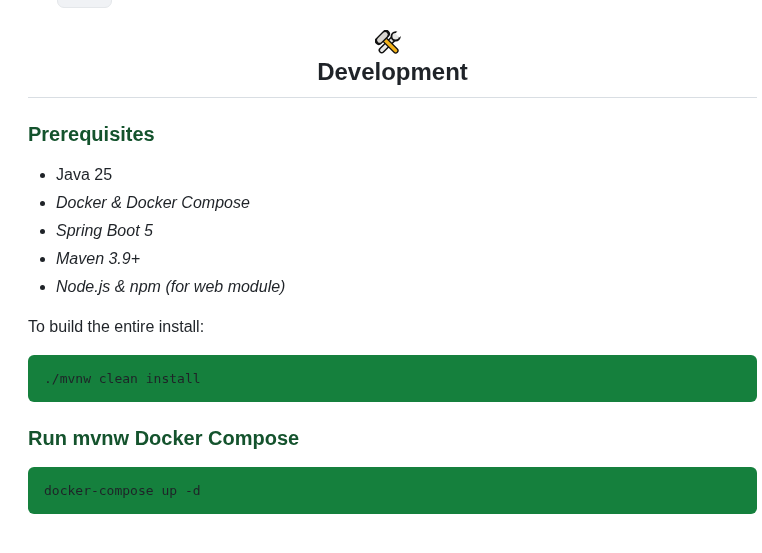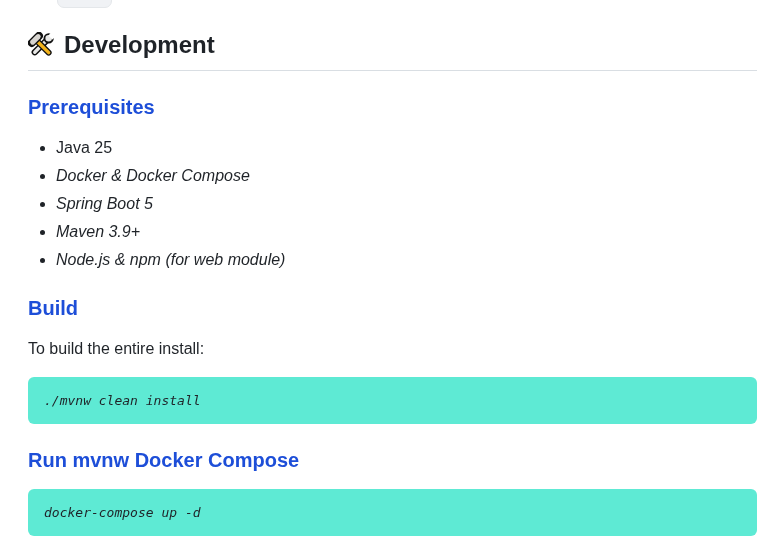--- a/index.html
+++ b/index.html
@@ -35,61 +35,61 @@
   h2.section-h2 {
     display: flex;
     align-items: center;
     margin: 30px 0 16px 0;
     padding-bottom: 10px;
     border-bottom: 1px solid #d9dee3;
     font-size: 24px;
     line-height: 30px;
     font-weight: 700;
     color: #1f2328;
+    flex-direction: column;
   }
   h2.section-h2 .emoji {
     width: 27px;
     height: 27px;
     margin-right: 9px;
     flex: 0 0 auto;
   }
   h3.section-h3 {
     margin: 24px 0 16px 0;
     font-size: 20px;
     line-height: 25px;
     font-weight: 700;
-    color: #1d4ed8;
+    color: #14532d;
   }
   p.body-text {
     margin: 0 0 16px 0;
     font-size: 16px;
     line-height: 24px;
   }
   ul.prereq-list {
     margin: 0 0 16px 0;
     padding-left: 28px;
     font-size: 16px;
     line-height: 24px;
   }
   ul.prereq-list li + li {
     margin-top: 4px;
     font-style: italic;
   }
   pre.code-block {
     margin: 0 0 16px 0;
     padding: 15px 16px;
-    background: #5eead4;
+    background: #15803d;
     border-radius: 6px;
     font-family: "DejaVu Sans Mono", monospace;
     font-size: 13px;
     line-height: 17px;
     color: #1f2328;
     white-space: pre;
     overflow: hidden;
-    font-style: italic;
   }
 </style>
 </head>
 <body>
 
 <div class="partial-button"></div>
 
 <div class="markdown">
 
   <h2 class="section-h2">
@@ -113,21 +113,20 @@
   <h3 class="section-h3">Prerequisites</h3>
 
   <ul class="prereq-list">
     <li>Java 25</li>
     <li>Docker &amp; Docker Compose</li>
     <li>Spring Boot 5</li>
     <li>Maven 3.9+</li>
     <li>Node.js &amp; npm (for web module)</li>
   </ul>
 
-  <h3 class="section-h3">Build</h3>
 
   <p class="body-text">To build the entire install:</p>
 
   <pre class="code-block"><code>./mvnw clean install</code></pre>
 
   <h3 class="section-h3">Run mvnw Docker Compose</h3>
 
   <pre class="code-block"><code>docker-compose up -d</code></pre>
 
 </div>

